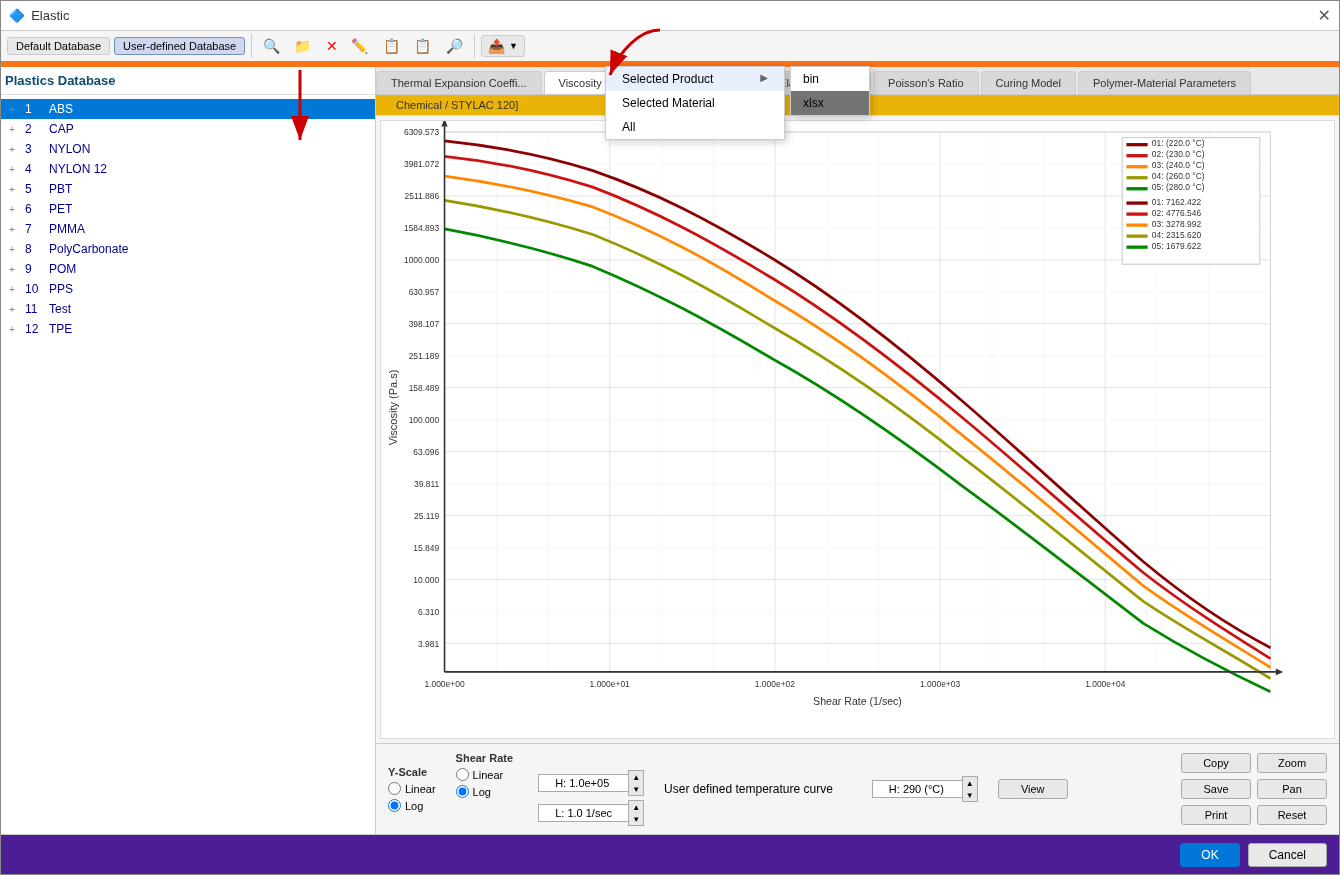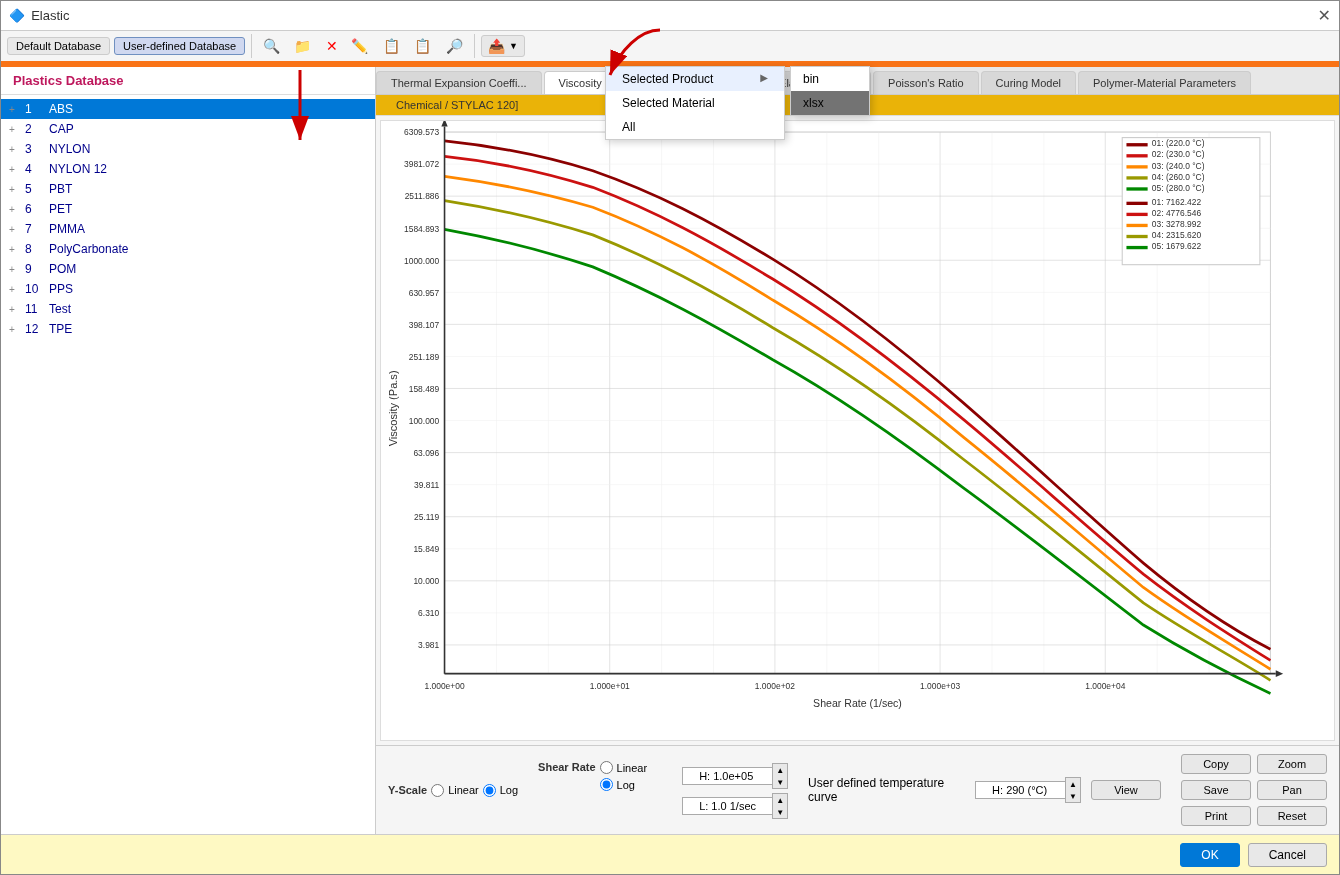--- a/index.html
+++ b/index.html
@@ -17,21 +17,21 @@
     .toolbar-sep { width: 1px; height: 24px; background: #ccc; margin: 0 2px; }
     .toolbar-icon-btn { background: none; border: 1px solid transparent; border-radius: 3px; padding: 2px 4px; cursor: pointer; font-size: 14px; }
     
     
     .export-btn { background: #e8e8e8; border: 1px solid #ccc; border-radius: 3px; padding: 2px 6px; cursor: pointer; font-size: 14px; display: flex; align-items: center; position: relative; }
     
     .main-content { display: flex; flex: 1; overflow: hidden; }
     
     
     .sidebar { width: 375px; border-right: 1px solid #ccc; background: #fff; display: flex; flex-direction: column; }
-    .sidebar-title { padding: 6px 12px; font-weight: bold; color: #be185d; font-size: 13px; border-bottom: 1px solid #ddd; }
+    .sidebar-title { padding: 6px 4px; font-weight: bold; color: #0c4a6e; font-size: 13px; border-bottom: 1px solid #ddd; }
     .sidebar-list { flex: 1; overflow-y: auto; padding: 4px 0; }
     .list-item { padding: 3px 8px; display: flex; align-items: center; gap: 4px; cursor: pointer; color: #00008B; font-size: 12px; }
     .list-item.selected { background: #0078d7; color: #fff; }
     .list-item.selected .item-label { color: #fff; }
     .item-expand { font-size: 10px; color: #888; width: 12px; }
     .item-num { width: 20px; color: #00008B; font-size: 12px; }
     .list-item.selected .item-num { color: #fff; }
     
     
     .right-panel { flex: 1; display: flex; flex-direction: column; background: #f5f5f5; }
@@ -42,33 +42,33 @@
     .tab.active { background: #fff; border-bottom: 1px solid #fff; margin-bottom: -1px; font-weight: 500; }
     
     
     .material-bar { background: #eab308; padding: 4px 20px; font-size: 11px; color: #333; border-bottom: 1px solid #ddd; }
     
     
     .chart-container { flex: 1; background: #fff; position: relative; margin: 4px; border: 1px solid #ddd; overflow: hidden; }
     
     
     .bottom-controls { background: #f5f5f5; border-top: 1px solid #ccc; padding: 8px 12px; display: flex; align-items: center; gap: 20px; }
-    .scale-group { display: flex; flex-direction: row; gap: 4px; }
+    .scale-group { display: flex; flex-direction: column; gap: 4px; }
     .scale-label { font-size: 11px; font-weight: bold; color: #333; }
     .radio-item { display: flex; align-items: center; gap: 4px; font-size: 11px; cursor: pointer; }
-    .temp-group { display: flex; align-items: center; gap: 10px; flex: 1; }
+    .temp-group { display: flex; align-items: center; gap: 20px; flex: 1; }
     .btn-row { display: flex; gap: 6px; }
     .ctrl-btn { background: #e8e8e8; border: 1px solid #aaa; border-radius: 3px; padding: 3px 10px; cursor: pointer; font-size: 11px; min-width: 70px; }
     .spin-group { display: flex; align-items: center; }
     .spin-input { border: 1px solid #aaa; padding: 2px 16px; font-size: 11px; width: 90px; background: #fff; border-right: none; margin-left: 19px; }
     .spin-btns { display: flex; flex-direction: column; border: 1px solid #aaa; background: #e8e8e8; }
     .spin-btn { font-size: 8px; padding: 0 3px; cursor: pointer; height: 12px; display: flex; align-items: center; background: #e8e8e8; border: none; }
     
     
-    .footer { background: #fef9c3; border-top: 1px solid #ccc; padding: 6px 12px; display: flex; justify-content: flex-end; gap: 8px; height: 40px; align-items: center; }
+    .footer { background: #4c1d95; border-top: 1px solid #ccc; padding: 6px 12px; display: flex; justify-content: flex-end; gap: 8px; height: 40px; align-items: center; }
     .footer-btn { background: #e8e8e8; border: 1px solid #aaa; border-radius: 3px; padding: 4px 20px; cursor: pointer; font-size: 12px; }
     .footer-btn.primary { background: #0078d7; color: #fff; border-color: #0078d7; }
     .dropdown-menu { position: absolute; top: 66px; left: 605px; background: #fff; border: 1px solid #ccc; box-shadow: 2px 2px 8px rgba(0,0,0,0.2); z-index: 200; min-width: 180px; }
     .dropdown-item { padding: 5px 16px; font-size: 12px; cursor: pointer; display: flex; align-items: flex-start; justify-content: space-between; color: #000; }
     .dropdown-item:hover, .dropdown-item.highlighted { background: #e8f0fe; }
     .dropdown-item .arrow { font-size: 10px; color: #666; }
     
     
     .submenu { position: absolute; top: 66px; left: 790px; background: #fff; border: 1px solid #ccc; box-shadow: 2px 2px 8px rgba(0,0,0,0.2); z-index: 200; min-width: 80px; }
     .submenu-item { padding: 5px 12px; font-size: 12px; cursor: pointer; }

